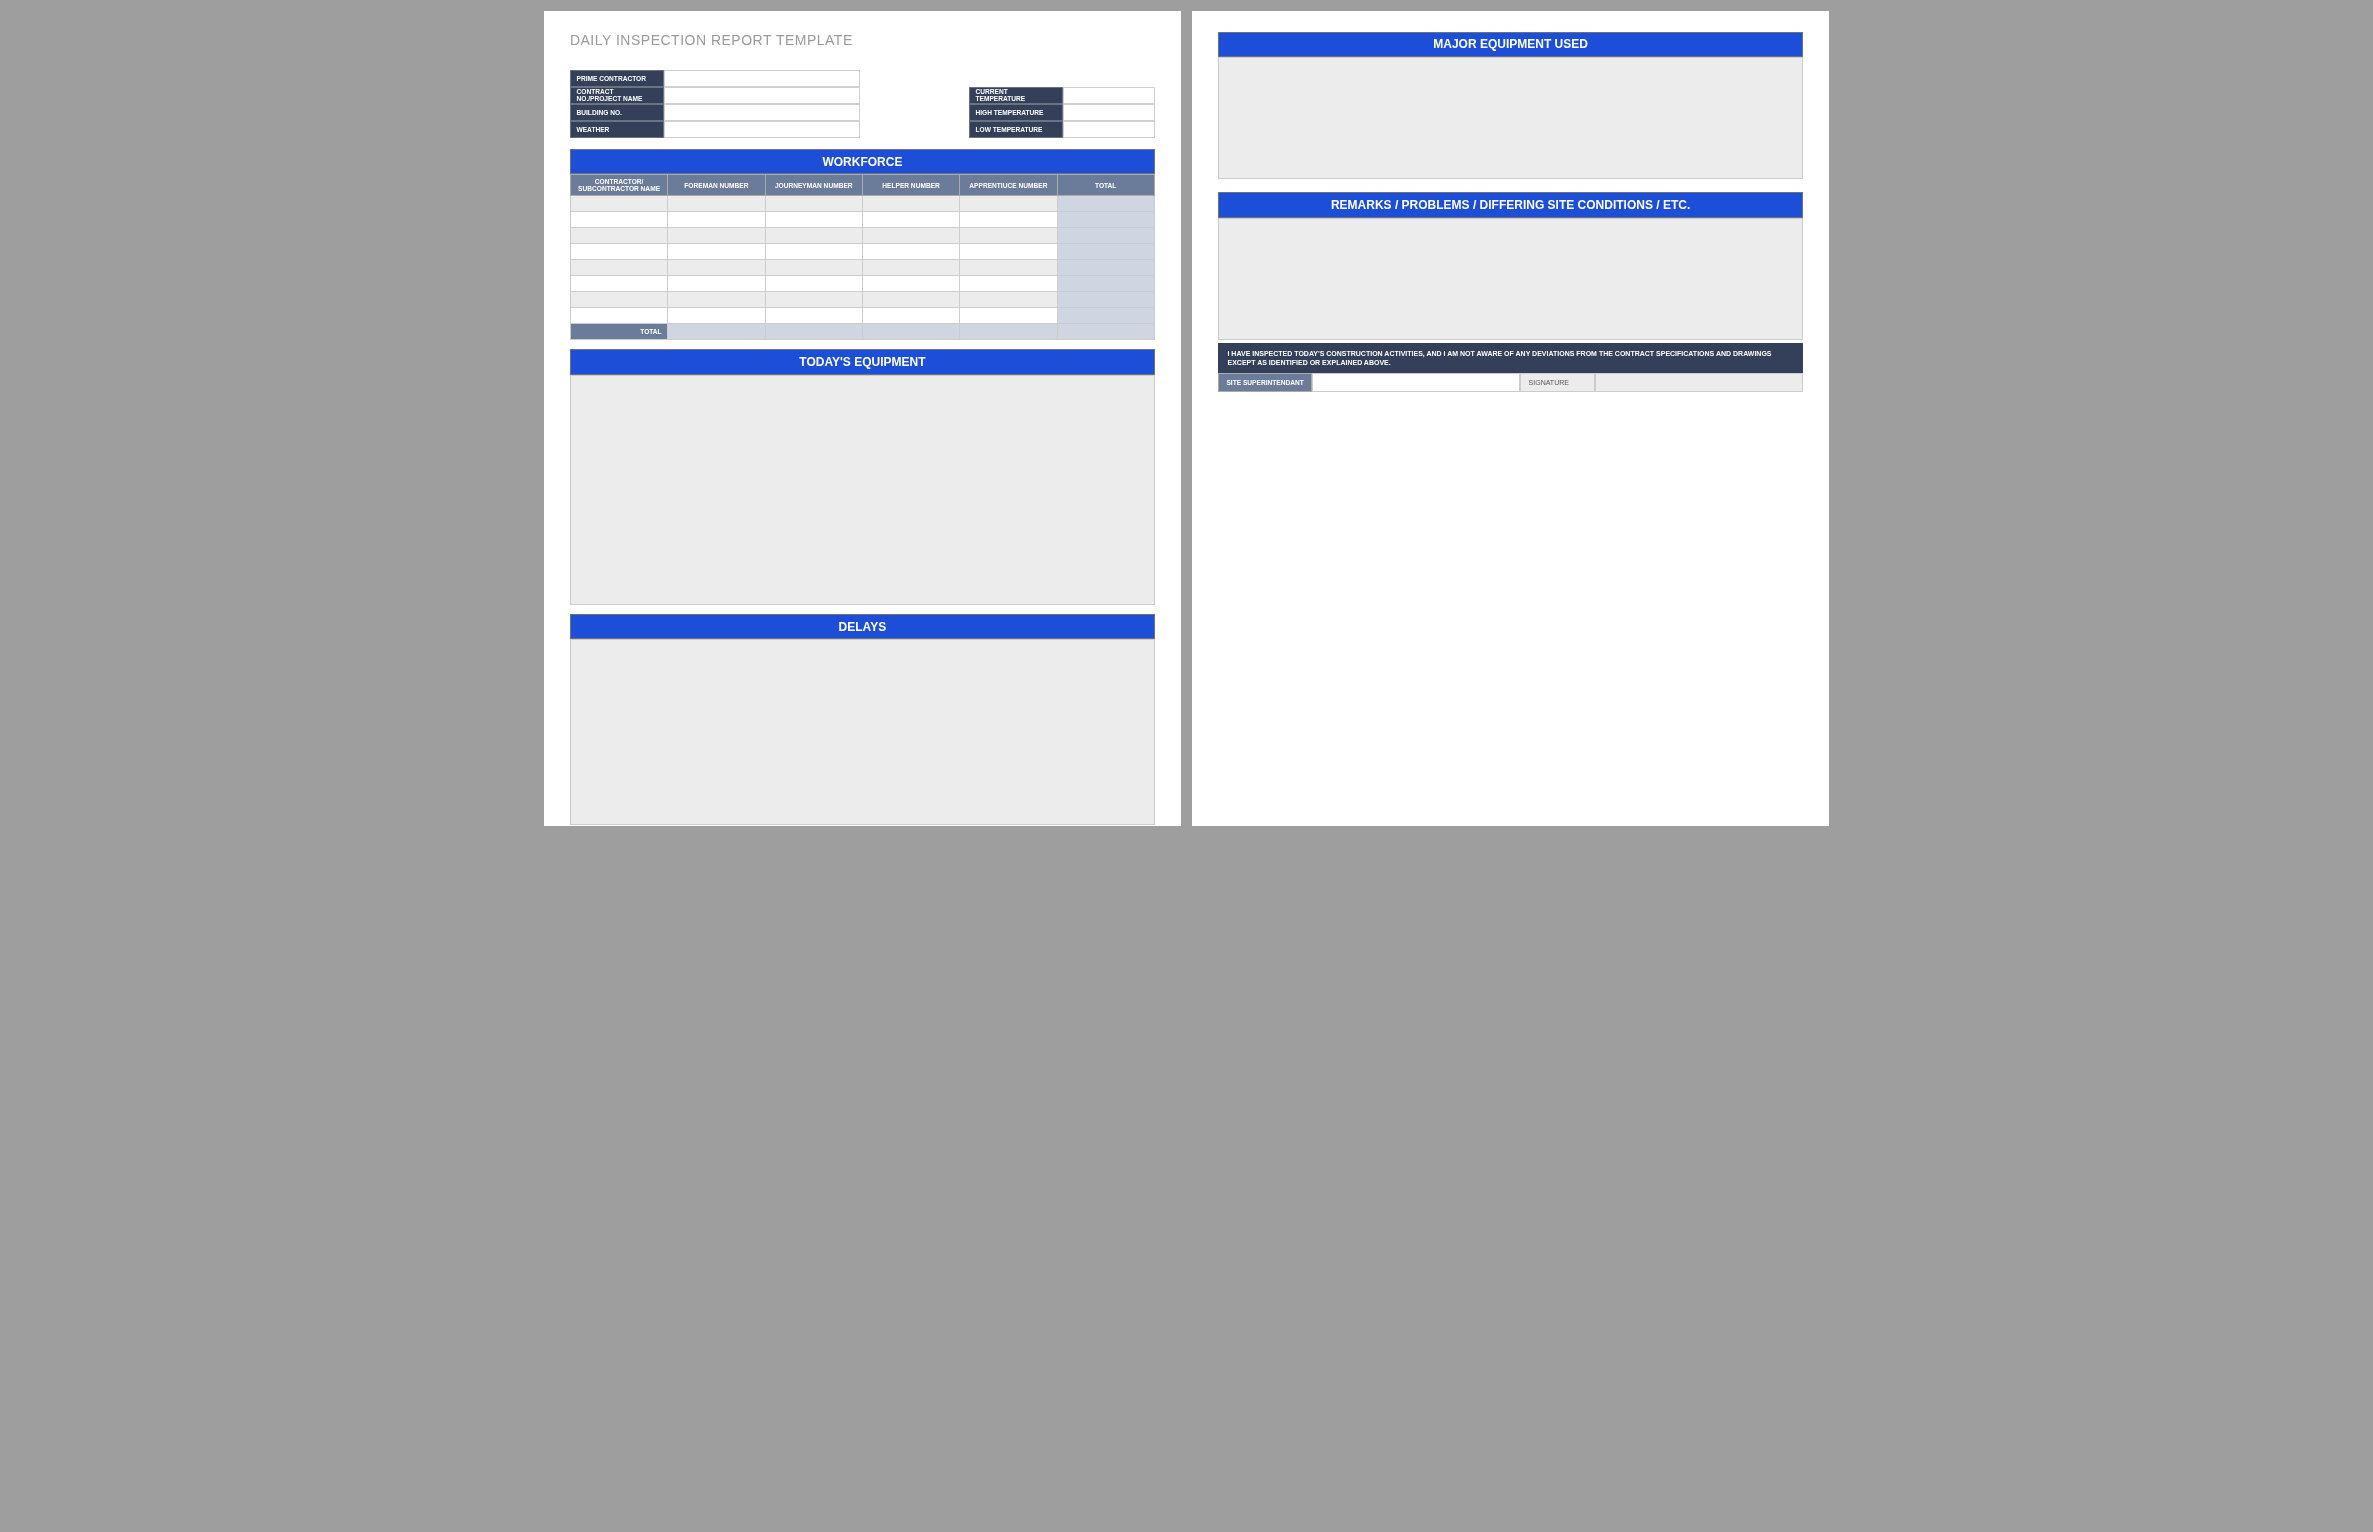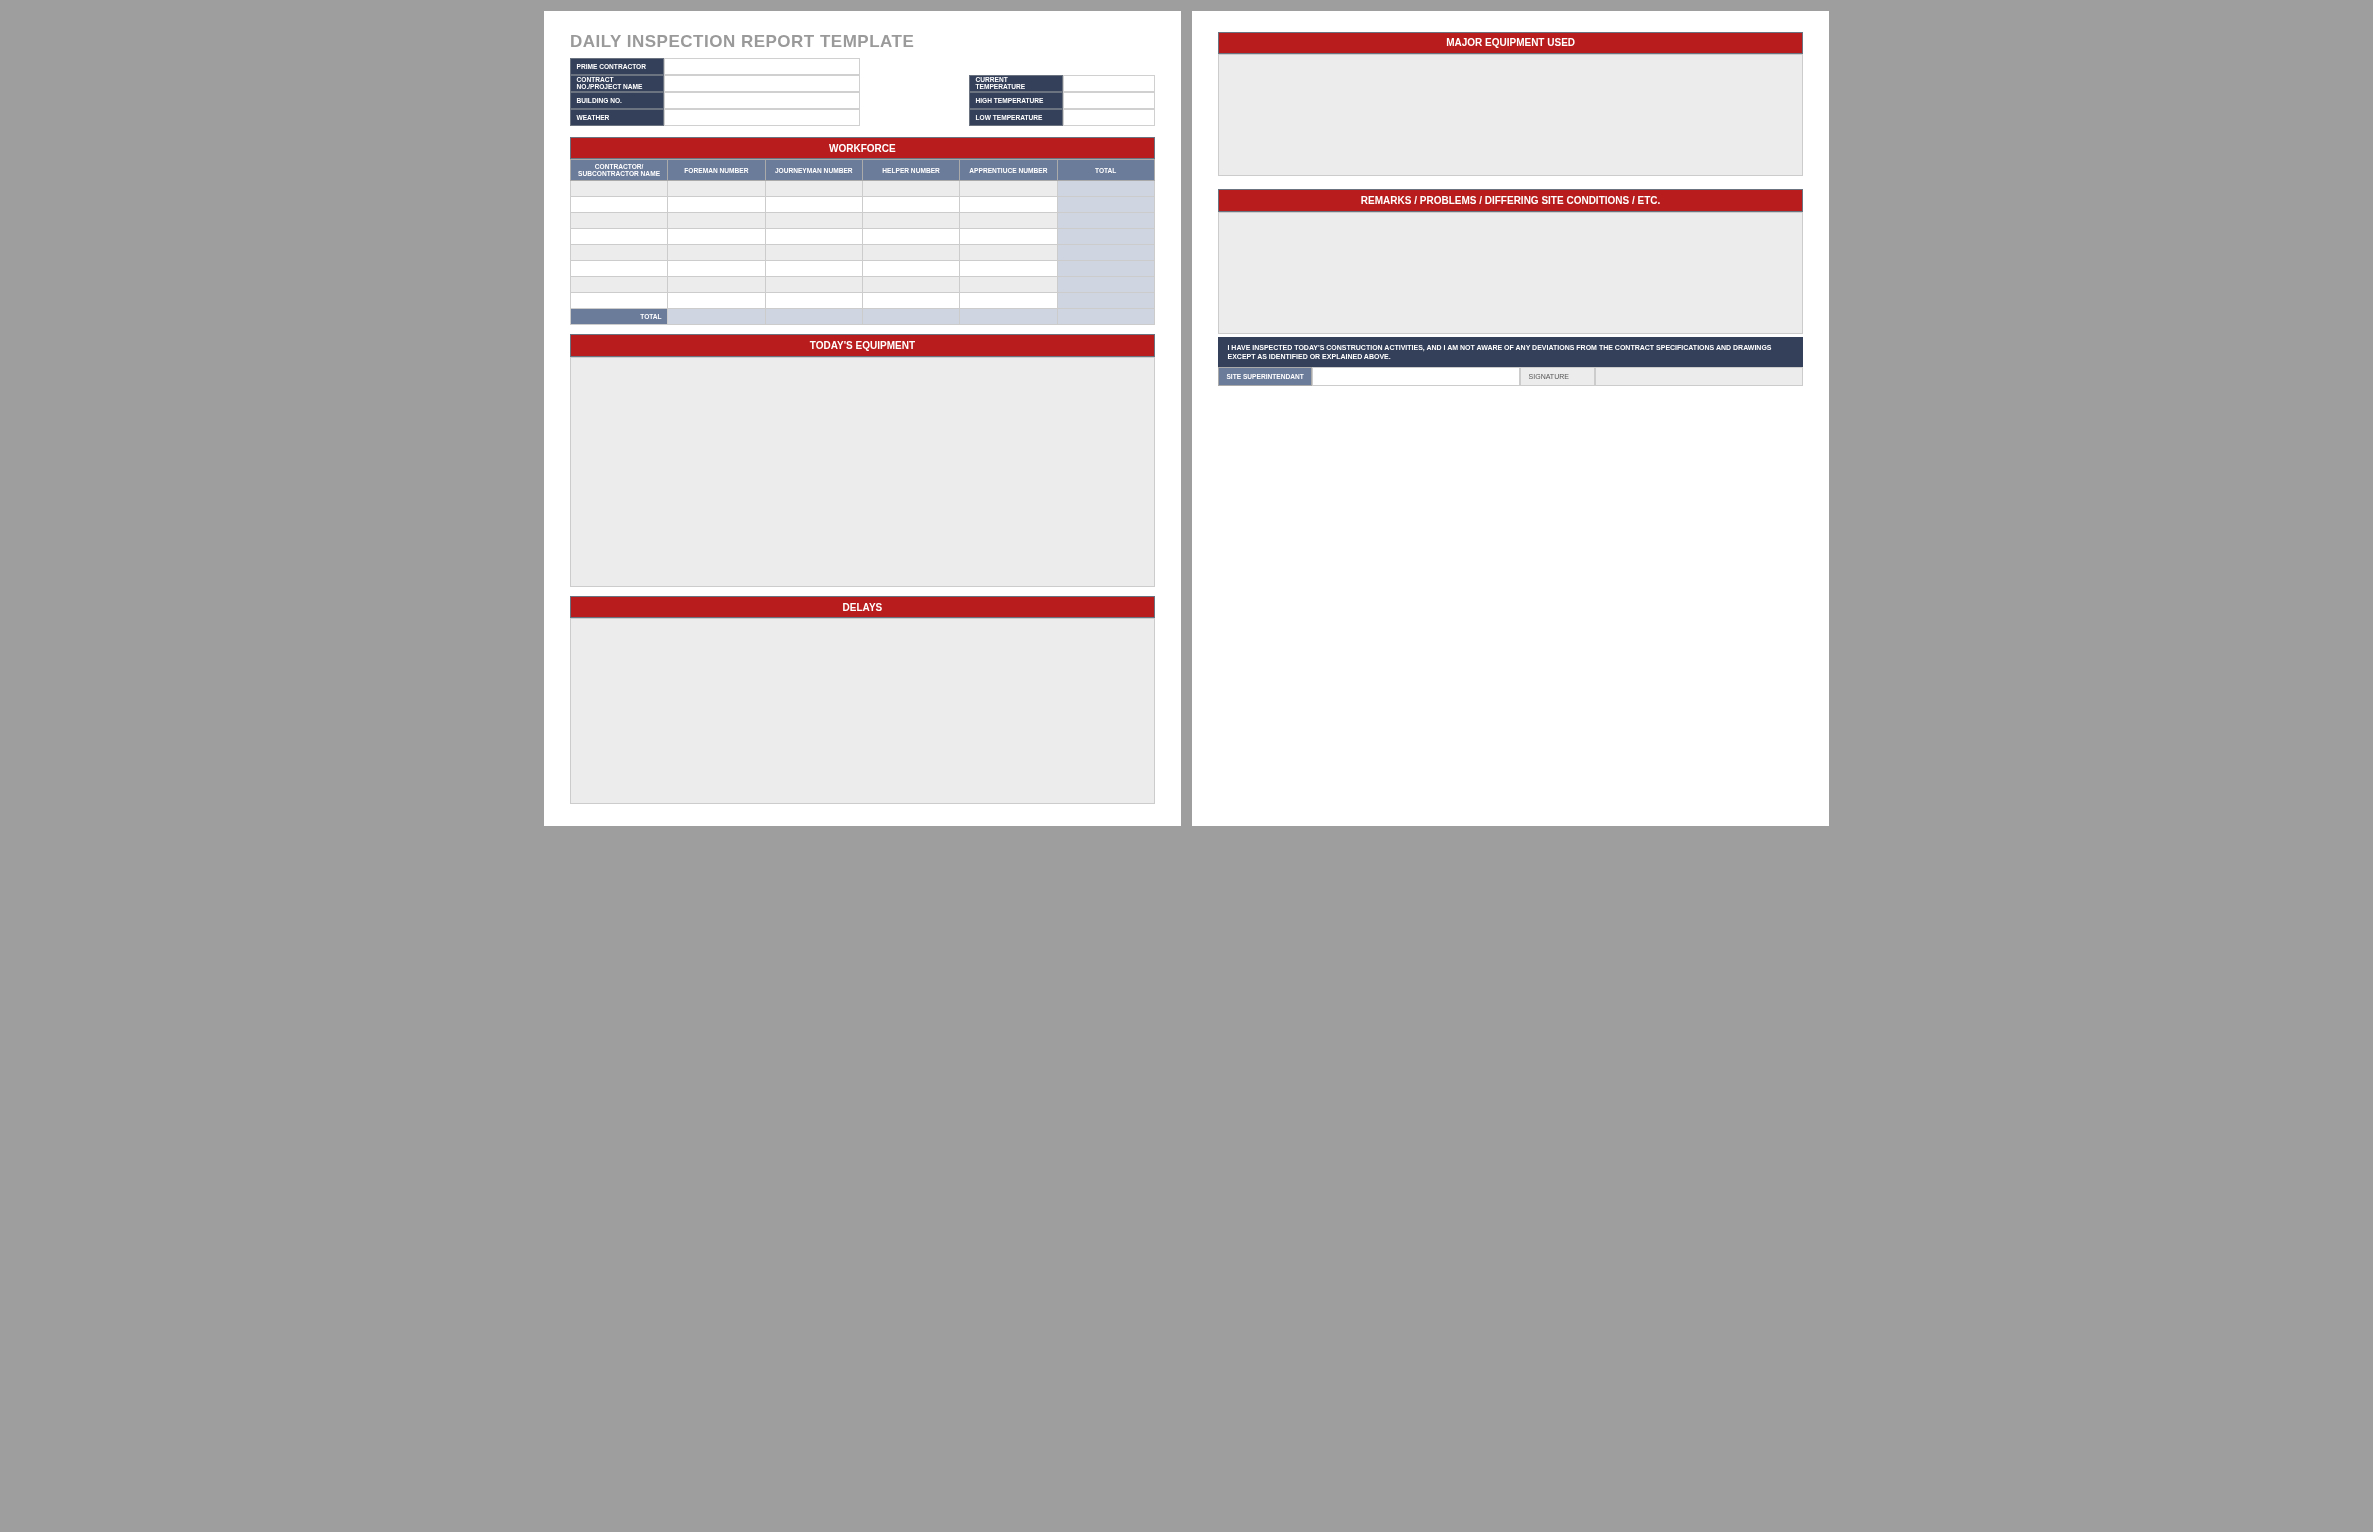--- a/index.html
+++ b/index.html
@@ -13,24 +13,24 @@
   }
   .page {
     background: #ffffff;
     width: 637px;
     height: 815px;
     padding: 20.6px 26px;
     position: relative;
   }
   .title {
     color: #9a9a9a;
-    font-size: 17px;
-    font-weight: bold;
+    font-size: 14px;
+    font-weight: normal;
     letter-spacing: 0.5px;
-    margin-bottom: 6px;
+    margin-bottom: 22px;
   }
   .field-row {
     display: flex;
     height: 17px;
   }
   .field-label {
     background: #34405a;
     color: #ffffff;
     font-size: 6.6px;
     font-weight: bold;
@@ -43,23 +43,23 @@
   .field-input {
     background: #ffffff;
     border: 0.5px solid #d0d0d0;
     flex: 1;
   }
   .top-row { display: flex; justify-content: space-between; align-items: flex-end; margin-bottom: 11.2px; }
   .right-fields { width: 186px; }
   .right-fields .field-label { flex: 0 0 94px; }
 
   .section-header {
-    background: #b91c1c;
-    color: #ffffff;
-    font-size: 10px;
+    background: #1d4ed8;
+    color: #ffffff;
+    font-size: 12px;
     font-weight: bold;
     text-align: center;
     padding: 4.7px 0;
     border: 0.5px solid #6b7280;
   }
   .wf-table { width: 100%; border-collapse: collapse; }
   .wf-table th {
     background: #6b7b9a;
     color: #ffffff;
     font-size: 6.6px;

